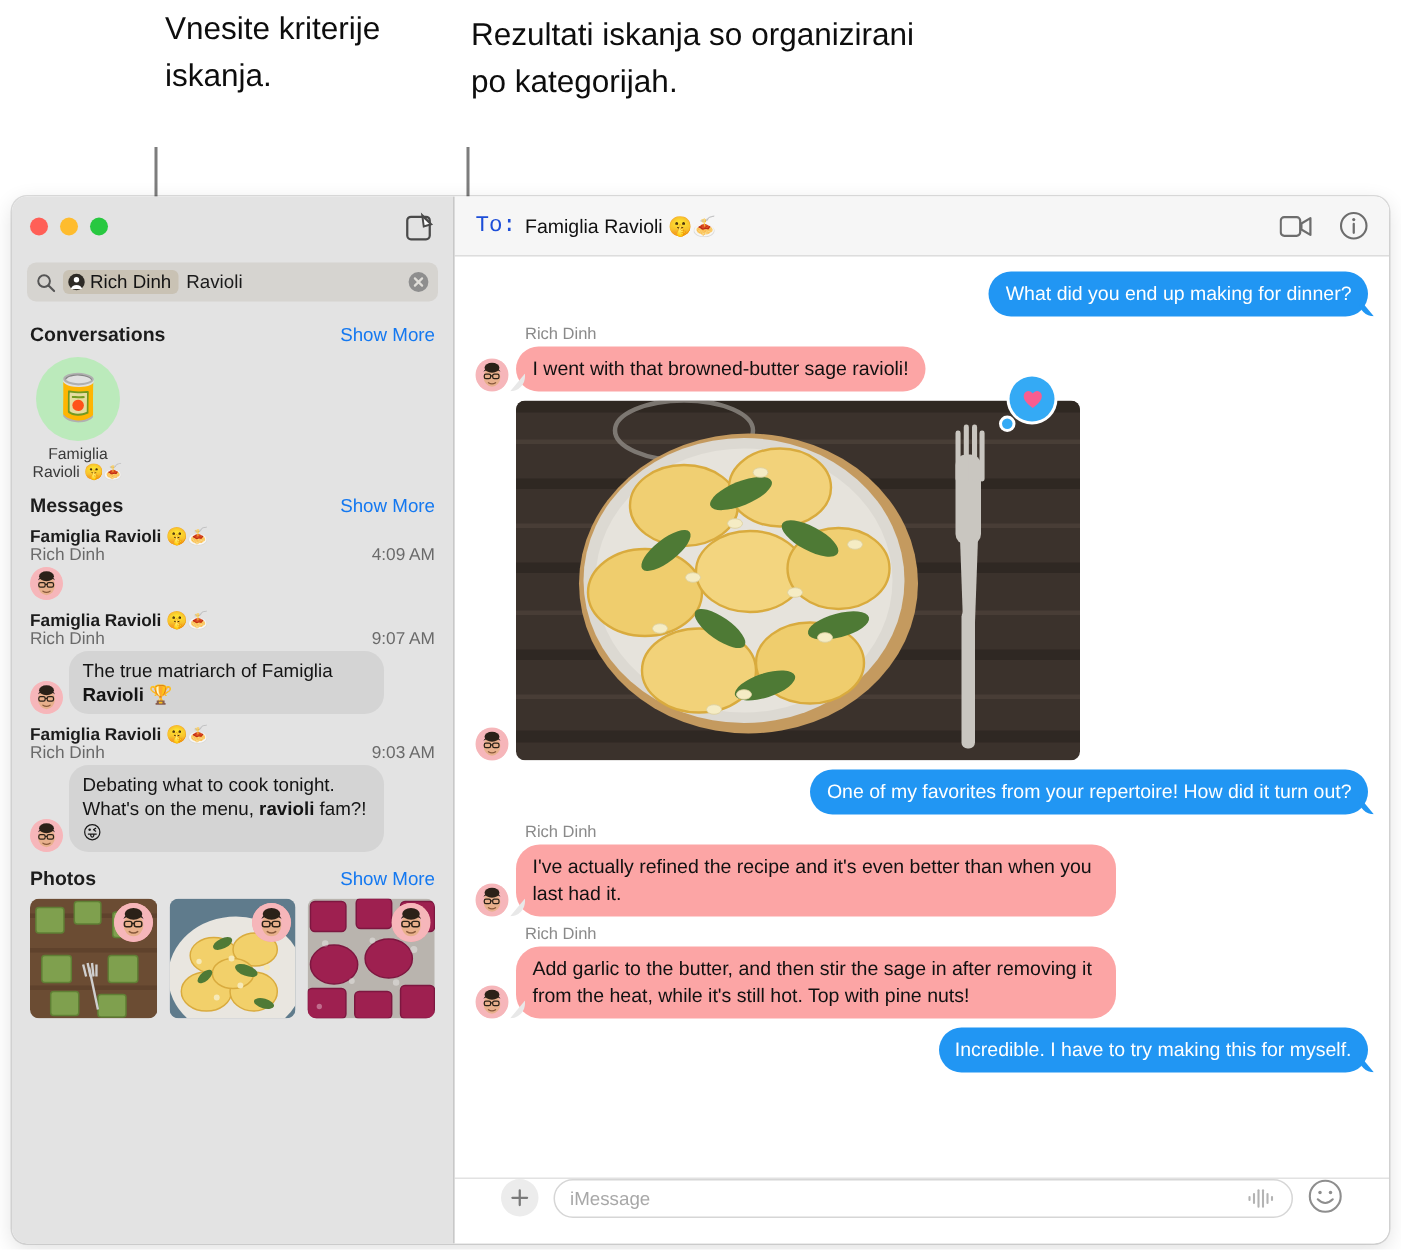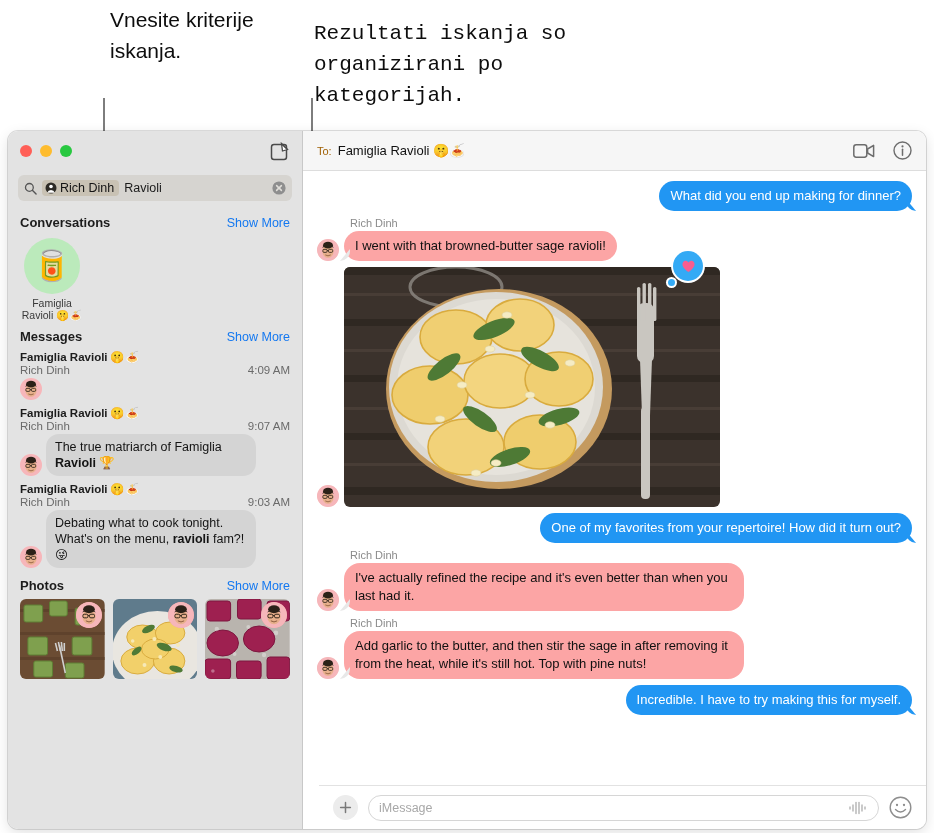--- a/index.html
+++ b/index.html
@@ -13,21 +13,21 @@
 
   
   .callout {
     position: absolute;
     font-size: 21px;
     line-height: 31px;
     color: #0d0d0d;
     font-family: "Liberation Sans", sans-serif;
   }
   #callout-1 { left: 110px; top: 4px; width: 190px; }
-  #callout-2 { left: 314px; top: 18px; width: 300px; font-family: Liberation Mono, monospace; }
+  #callout-2 { left: 314px; top: 8px; width: 300px; }
 
   .leader { position: absolute; background: #7d7d7d; }
   #leader-1-v { left: 103px; top: 98px; width: 2px; height: 100px; }
 
   
   #leader-2-v { left: 311px; top: 98px; width: 2px; height: 402px; }
   #leader-2-h { left: 297px; top: 498px; width: 16px; height: 2px; }
 
   
   #bracket-top  { left: 287px; top: 216px; width: 20px; height: 2px; }
@@ -139,21 +139,21 @@
     align-items: center; justify-content: center; overflow: hidden;
   }
 
   
   #main { flex: 1; display: flex; flex-direction: column; background: #fff; min-width: 0; }
   #main-header {
     height: 40px; flex: none; background: #f6f6f6;
     border-bottom: 1px solid #dddddd;
     display: flex; align-items: center; padding: 0 14px;
   }
-  #to-label { font-size: 11px; color: #a16207; }
+  #to-label { font-size: 15px; color: #1d4ed8; font-family: Liberation Mono, monospace; }
   #to-name { font-size: 13px; color: #111; margin-left: 6px; font-weight: 500; }
   #header-actions { margin-left: auto; display: flex; align-items: center; gap: 18px; }
   #header-actions svg { display: block; cursor: pointer; }
 
   #thread {
     flex: 1; overflow: hidden; padding: 10px 14px 4px 14px;
     display: flex; flex-direction: column; gap: 6px;
   }
   .row { display: flex; align-items: flex-end; gap: 5px; }
   .row.out { justify-content: flex-end; }
@@ -191,21 +191,21 @@
     box-shadow: 0 0 0 2px #fff;
   }
   #reaction::after {
     content: ""; position: absolute; left: -5px; bottom: -5px;
     width: 7px; height: 7px; border-radius: 50%;
     background: #34aaf5; box-shadow: 0 0 0 2px #fff;
   }
 
   #composer {
     flex: none; height: 44px; border-top: 1px solid #e2e2e2;
-    display: flex; align-items: center; gap: 10px; padding: 0 14px; margin-left: 16px;
+    display: flex; gap: 10px; padding: 0 31px;
   }
   #plus-btn {
     width: 25px; height: 25px; border-radius: 50%;
     background: #ececec; display: flex;
     align-items: center; justify-content: center; cursor: pointer; flex: none;
   }
   #imessage-field {
     flex: 1; height: 26px; border: 1px solid #d6d6d6;
     border-radius: 13px; display: flex; align-items: center;
     padding: 0 10px;

